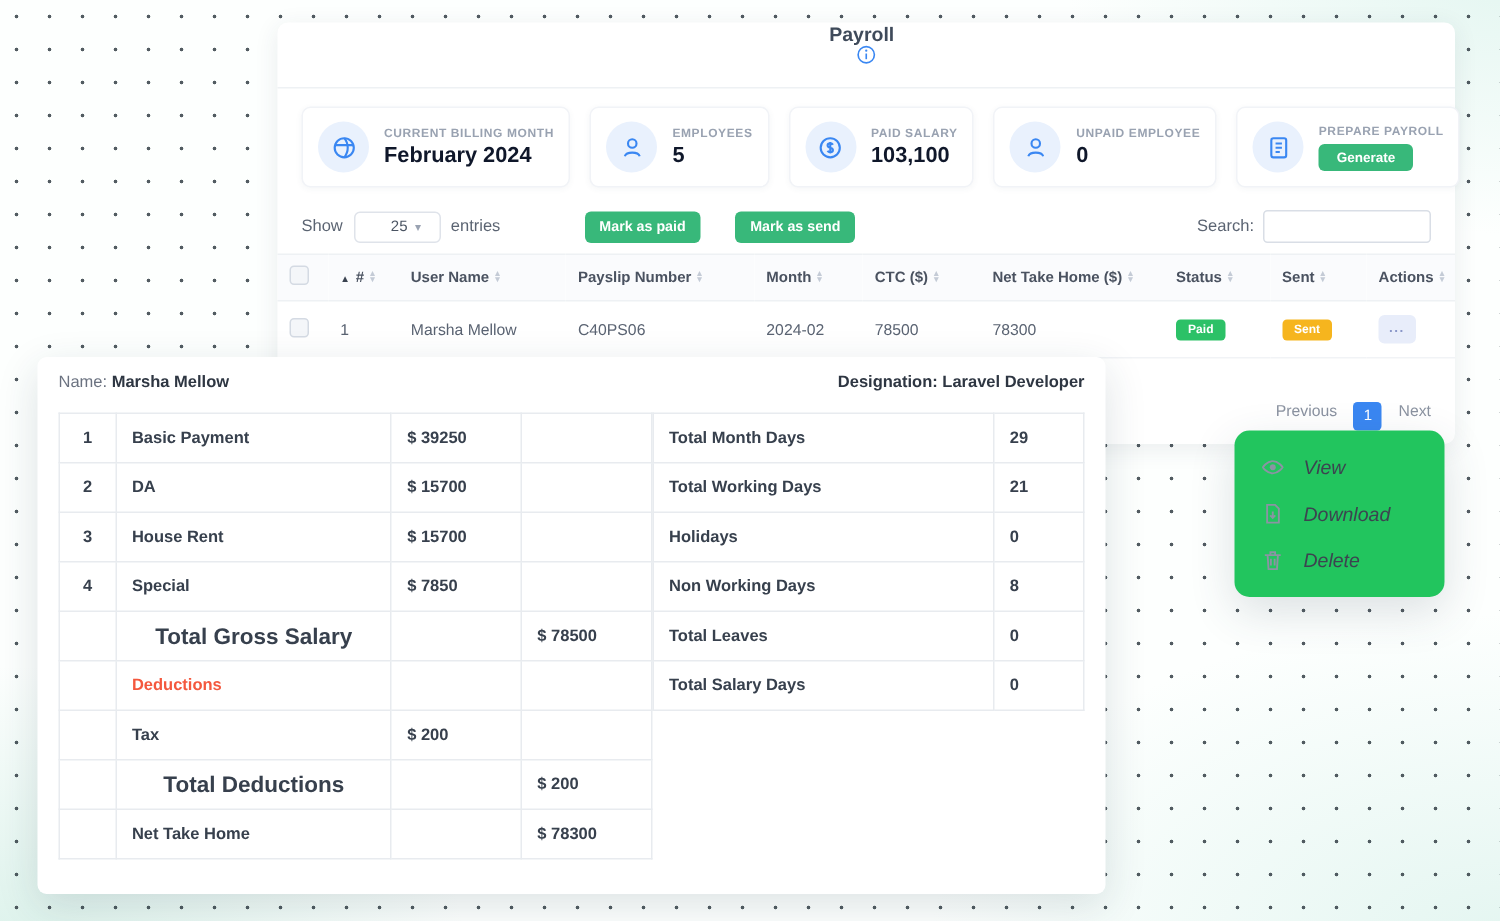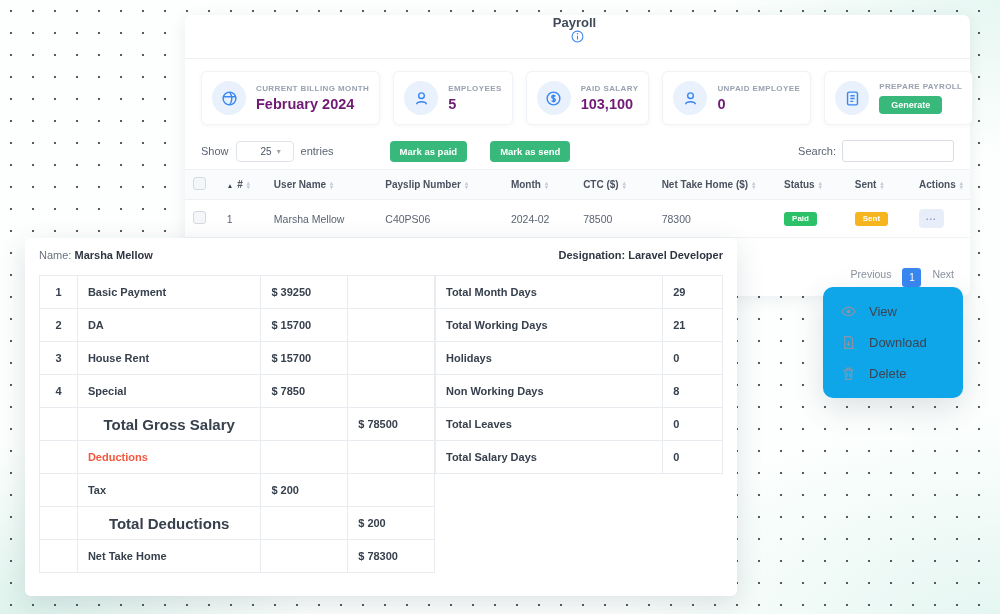--- a/index.html
+++ b/index.html
@@ -43,21 +43,21 @@
     flex:1; display:flex; align-items:center; gap:10px;
     border:1px solid #f1f3f7; border-radius:6px; background:#fff;
     box-shadow:0 1px 4px rgba(60,80,100,.05); padding:8px 10px; height:54px;
   }
   .card.wide { flex:1.25; }
   .card-ic {
     width:34px; height:34px; min-width:34px; border-radius:50%;
     background:#e9f1fd; color:#3a87f2; display:flex; align-items:center; justify-content:center;
   }
   .card-label { font-size:8px; font-weight:bold; letter-spacing:.4px; color:#99a2b1; margin-bottom:3px; white-space:nowrap; }
-  .card-value { font-size:14.5px; font-weight:bold; color:#701a75; }
+  .card-value { font-size:14.5px; font-weight:bold; color:#0f172a; }
   .btn-green {
     display:inline-block; background:#38b87a; color:#fff; border:none; cursor:pointer;
     font-family:inherit; font-size:9px; font-weight:bold; padding:4px 12px; border-radius:4px;
   }
 
   
   .controls { display:flex; align-items:center; padding:5px 16px 7px 16px; font-size:11px; color:#5b6472; }
   .show-sel { margin:0 7px; width:58px; justify-content:space-between; padding:4px 24px; }
   .mark-btns { display:flex; gap:23px; margin-left:56px; }
   .mark-btns .btn-green { padding:5px 10px; font-size:9.5px; }
@@ -105,21 +105,21 @@
   table.earn col.c-amt { width:87px; } table.earn col.c-tot { width:87px; }
   td.num { text-align:center; }
   tr.row-total td.lab { text-align:center; font-size:15px; }
   tr.row-deductions td.lab { color:#f4583e; }
   table.summ { width:288px; }
   table.summ col.c-slab { width:228px; } table.summ col.c-sval { width:60px; }
 
   
   .menu {
     position:absolute; left:823px; top:287px; width:140px; padding:9px 0;
-    background:#0ea5e9; border-radius:10px; box-shadow:0 10px 30px rgba(50,70,90,.16);
+    background:#22c55e; border-radius:10px; box-shadow:0 10px 30px rgba(50,70,90,.16);font-style:italic;
   }
   .menu-item { display:flex; align-items:center; gap:13px; padding:8px 18px; font-size:13px; color:#3c4450; cursor:pointer; }
   .menu-item .mi { color:#8b94a3; }
 </style>
 </head>
 <body>
 
 <div class="panel">
 
   <div class="panel-header">

